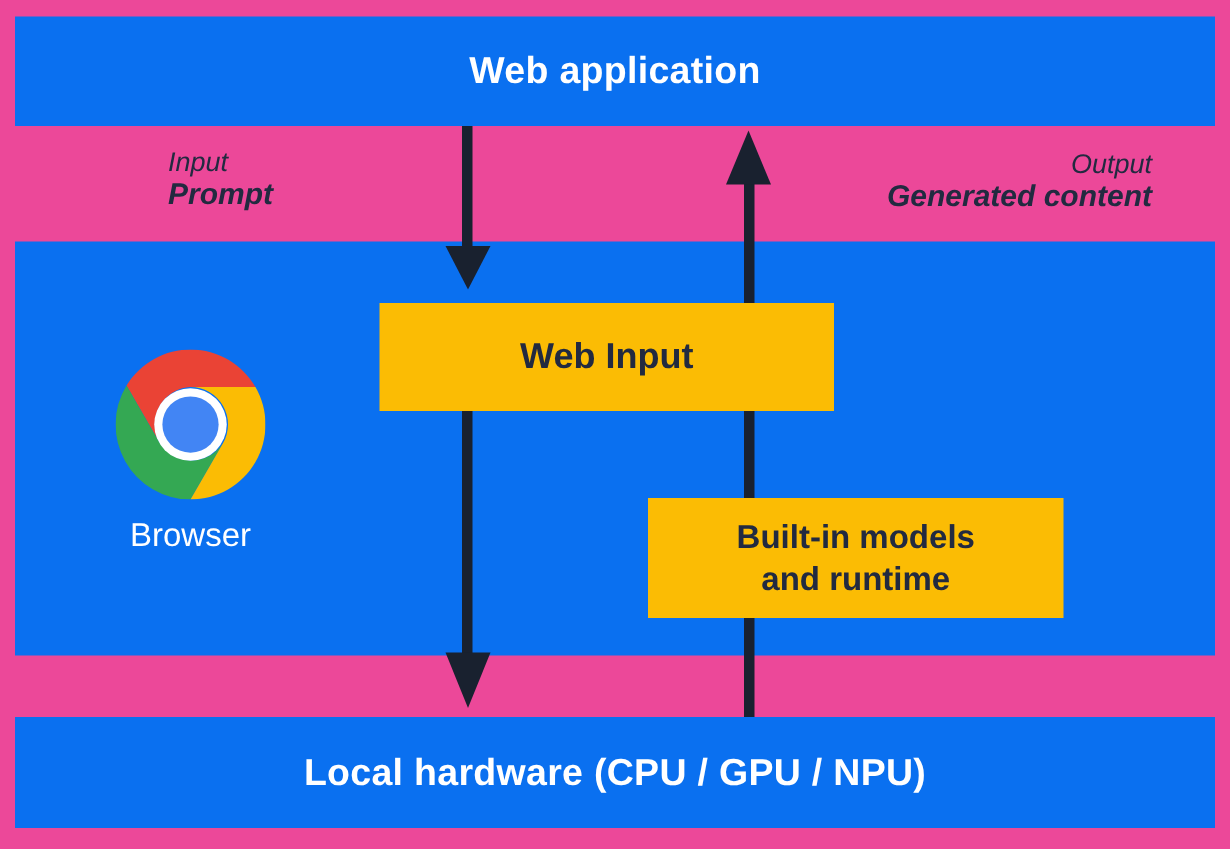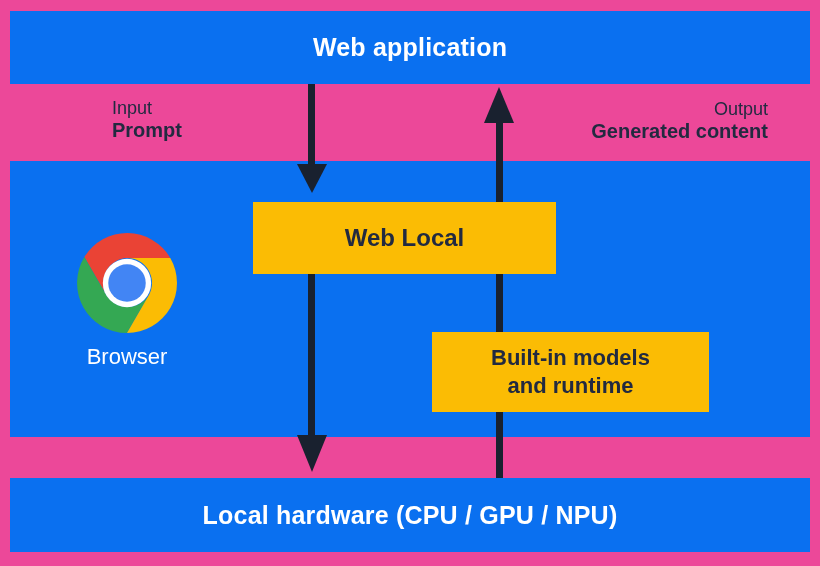--- a/index.html
+++ b/index.html
@@ -33,21 +33,21 @@
   .layer-label {
     color: #ffffff;
     font-weight: 700;
     font-size: 25px;
     letter-spacing: 0.2px;
   }
   .top-bar { top: 11px; height: 73px; }
   .browser-panel { top: 161px; height: 276px; display: block; }
   .bottom-bar { top: 478px; height: 74px; }
 
-  .io-label { position: absolute; color: var(--text-ink); white-space: nowrap; }
+  .io-label { position: absolute; color: var(--text-ink); white-space: nowrap; font-style: italic; }
   .io-title { font-size: 18px; font-weight: 400; }
   .io-value { font-size: 20px; font-weight: 700; }
   .input-title  { left: 112px; top: 98px; }
   .input-value  { left: 112px; top: 119px; }
   .output-title { right: 52px; top: 99px; text-align: right; }
   .output-value { right: 52px; top: 120px; text-align: right; }
 
   .shaft { position: absolute; width: 7px; background: var(--arrow-ink); }
   .shaft-down-a { left: 308px; top: 84px;  height: 81px; }
   .shaft-down-b { left: 308px; top: 274px; height: 162px; }
@@ -114,21 +114,21 @@
   <svg class="chrome-logo" viewBox="0 0 48 48">
     <path style="fill:var(--chrome-red,#EA4335)" d="M44.78 12A24 24 0 0 0 3.53 11.51L13.92 29.51A12 12 0 0 1 24 12Z"></path>
     <path style="fill:var(--chrome-green,#34A853)" d="M3.53 11.51A24 24 0 0 0 24 48L34.39 30A12 12 0 0 1 13.92 29.51Z"></path>
     <path style="fill:var(--chrome-yellow,#FBBC04)" d="M24 48A24 24 0 0 0 44.78 12H24A12 12 0 0 1 34.39 30Z"></path>
     <circle cx="24" cy="24" r="11.6" fill="#ffffff"></circle>
     <circle cx="24" cy="24" r="9" style="fill:var(--chrome-blue,#4285F4)"></circle>
   </svg>
   <div class="browser-label">Browser</div>
 
   <div class="yellow-box web-apis-box">
-    <span>Web Local</span>
+    <span>Web Input</span>
   </div>
   <div class="yellow-box builtin-box">
     <span>
       <span>Built-in models</span><br>
       <span>and runtime</span>
     </span>
   </div>
 
   <div class="layer bottom-bar">
     <span class="layer-label">Local hardware (CPU / GPU / NPU)</span>

